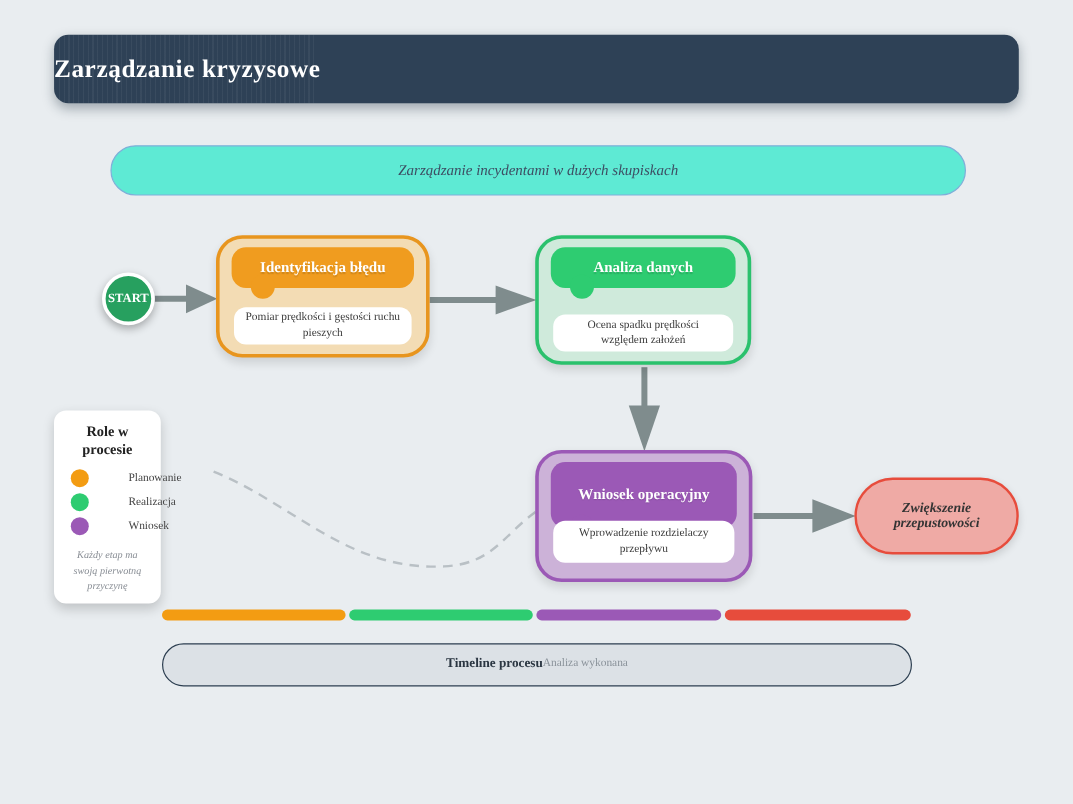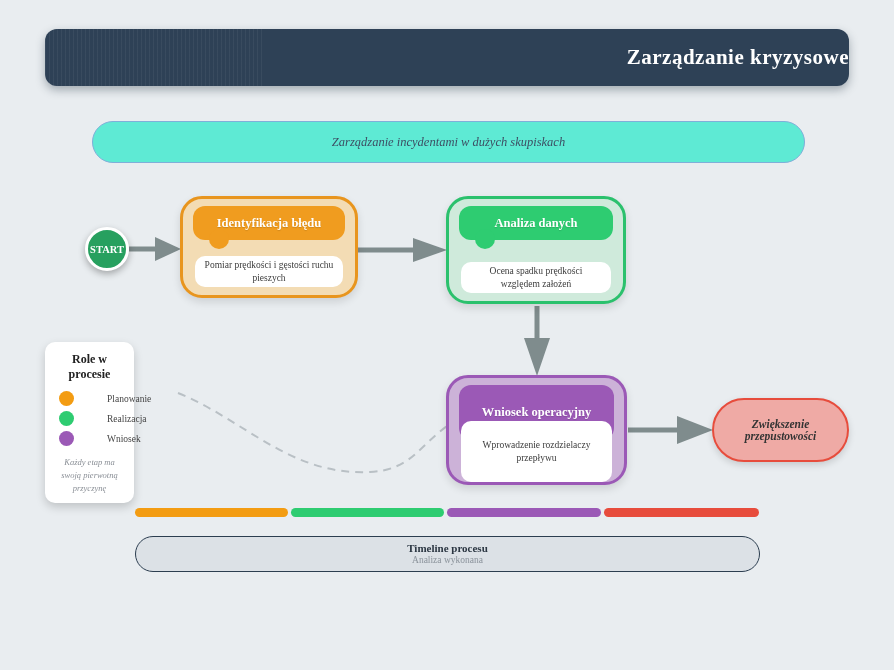--- a/index.html
+++ b/index.html
@@ -1,21 +1,21 @@
 <!DOCTYPE html>
 <html><head>
 <meta charset="utf-8">
 <style>
   html,body{margin:0;padding:0;}
   body{background:#e9edf0;font-family:"Liberation Serif","DejaVu Serif",serif;}
   .canvas{position:relative;width:894px;height:670px;background:#e9edf0;overflow:hidden;}
 
   
   .header{position:absolute;left:45px;top:29px;width:804px;height:57px;background:#2e4156;
-          border-radius:12px;box-shadow:0 4px 10px rgba(30,45,60,.35);display:flex;align-items:center;justify-content:flex-end;}
+          border-radius:12px;box-shadow:0 4px 10px rgba(30,45,60,.35);display:flex;align-items:center;justify-content:flex-start;}
   .header-texture{position:absolute;left:0;top:0;bottom:0;width:220px;border-radius:12px 0 0 12px;
           background:repeating-linear-gradient(90deg,rgba(255,255,255,.05) 0 1px,transparent 1px 4px);}
   .header-title{color:#ffffff;font-weight:bold;font-size:21px;letter-spacing:.5px;position:relative;}
 
   
   .subtitle-pill{position:absolute;left:92px;top:121px;width:711px;height:40px;background:#5eead4;
           border:1.5px solid #7fafd9;border-radius:21px;display:flex;align-items:center;justify-content:center;}
   .subtitle-text{font-style:italic;font-size:12.5px;color:#3d4e63;}
 
   
@@ -36,21 +36,21 @@
   .tab{position:relative;margin:7px 10px 0 10px;height:34px;border-radius:12px;
        display:flex;align-items:center;justify-content:center;}
   .tab::after{content:'';position:absolute;left:16px;bottom:-9px;width:20px;height:20px;border-radius:50%;background:inherit;}
   .tab-orange{background:#f09c1f;}
   .tab-green{background:#2ecc71;}
   .tab-purple{background:#9b59b6;height:55px;}
   .tab-title{color:#ffffff;font-weight:bold;font-size:12.5px;position:relative;text-shadow:0 1px 1px rgba(0,0,0,.15);}
 
   .box-desc{position:absolute;left:12px;right:12px;bottom:8px;background:#ffffff;border-radius:10px;
        padding:3px 8px;text-align:center;font-size:9.5px;line-height:1.3;color:#3b3b3b;box-sizing:border-box;}
-  .box-purple .box-desc{bottom:0;padding:18px 8px;}
+  .box-purple .box-desc{bottom:13px;padding:5px 8px;}
 
   
   .end-pill{position:absolute;left:712px;top:398px;width:137px;height:64px;border-radius:32px;
        background:#efaaa5;border:2.5px solid #e74c3c;box-sizing:border-box;
        display:flex;align-items:center;justify-content:center;box-shadow:0 3px 7px rgba(0,0,0,.15);font-style:italic;}
   .end-label{font-weight:bold;font-size:11.5px;color:#343434;text-align:center;padding:0 6px;}
 
   
   .legend{position:absolute;left:45px;top:342px;width:89px;height:161px;background:#ffffff;border-radius:10px;
        box-shadow:0 4px 10px rgba(0,0,0,.18);box-sizing:border-box;padding:10px 8px;}
@@ -63,21 +63,21 @@
   
   .timeline-seg{position:absolute;top:508px;height:9px;border-radius:5px;}
   .seg-0{left:135px;width:153px;}
   .seg-1{left:291px;width:153px;}
   .seg-2{left:447px;width:154px;}
   .seg-3{left:604px;width:155px;}
 
   
   .timeline-pill{position:absolute;left:135px;top:536px;width:625px;height:36px;background:#dce1e6;
        border:1.8px solid #2c3e50;border-radius:19px;box-sizing:border-box;
-       display:flex;flex-direction:column;align-items:center;justify-content:center;}
+       display:flex;flex-direction:row;align-items:center;justify-content:center;}
   .timeline-title{font-weight:bold;font-size:11px;color:#2b3642;line-height:1.2;}
   .timeline-status{font-size:9.5px;color:#8a929a;line-height:1.2;}
 </style>
 </head>
 <body>
 
 <div class="canvas">
 
   <div class="header">
     <div class="header-texture"></div>

